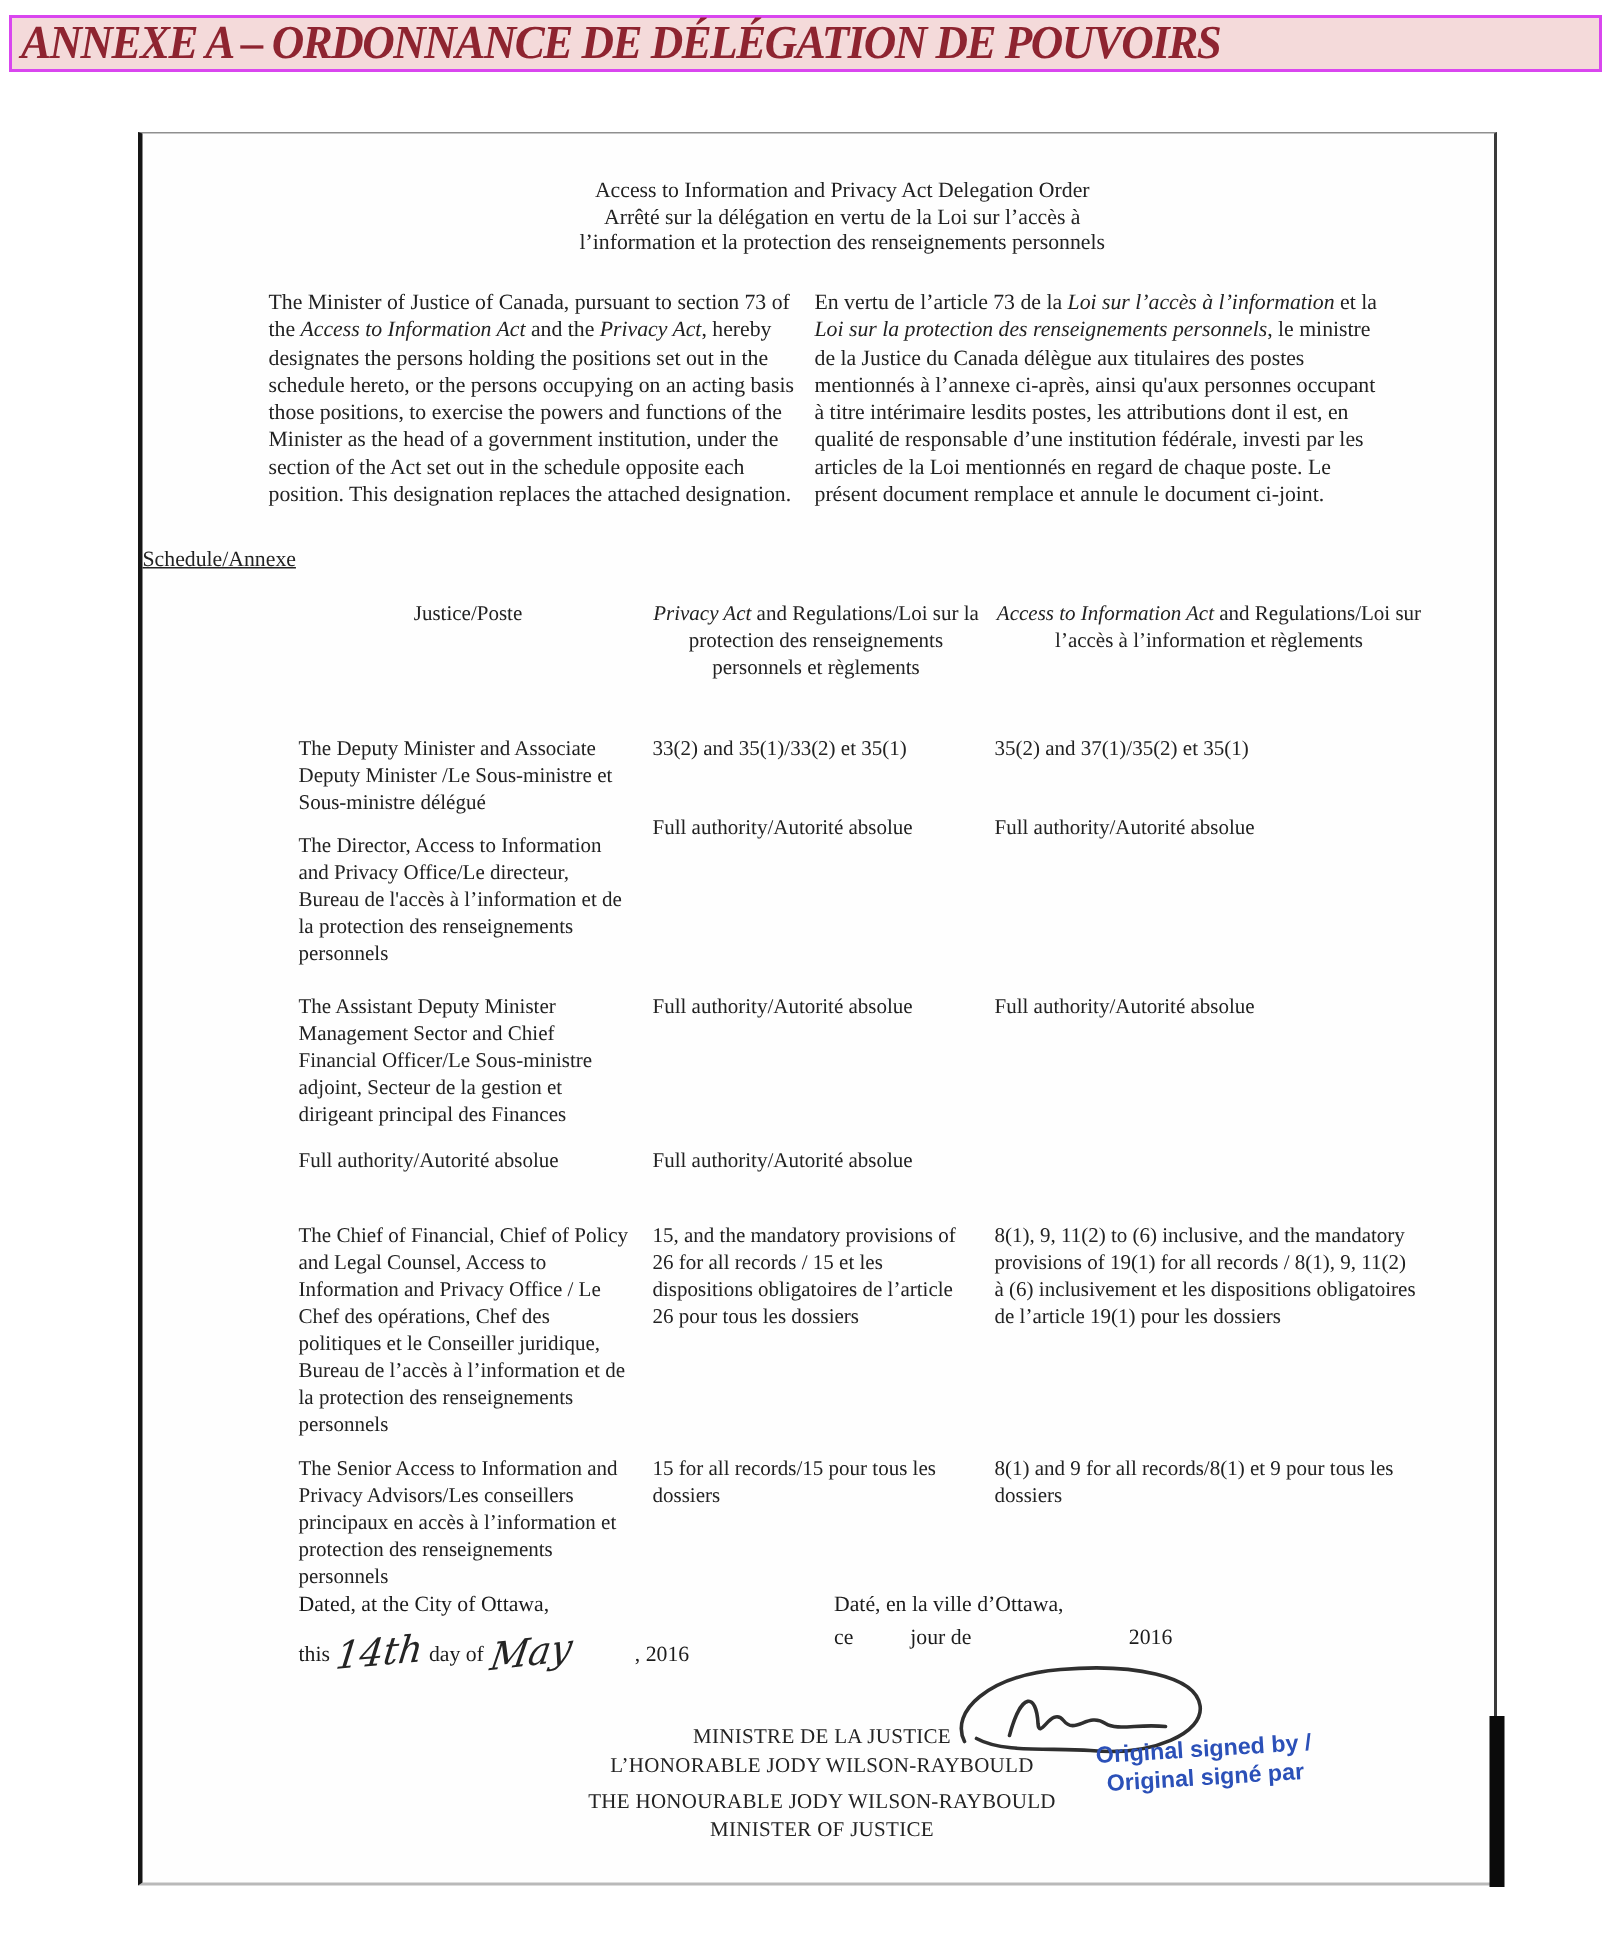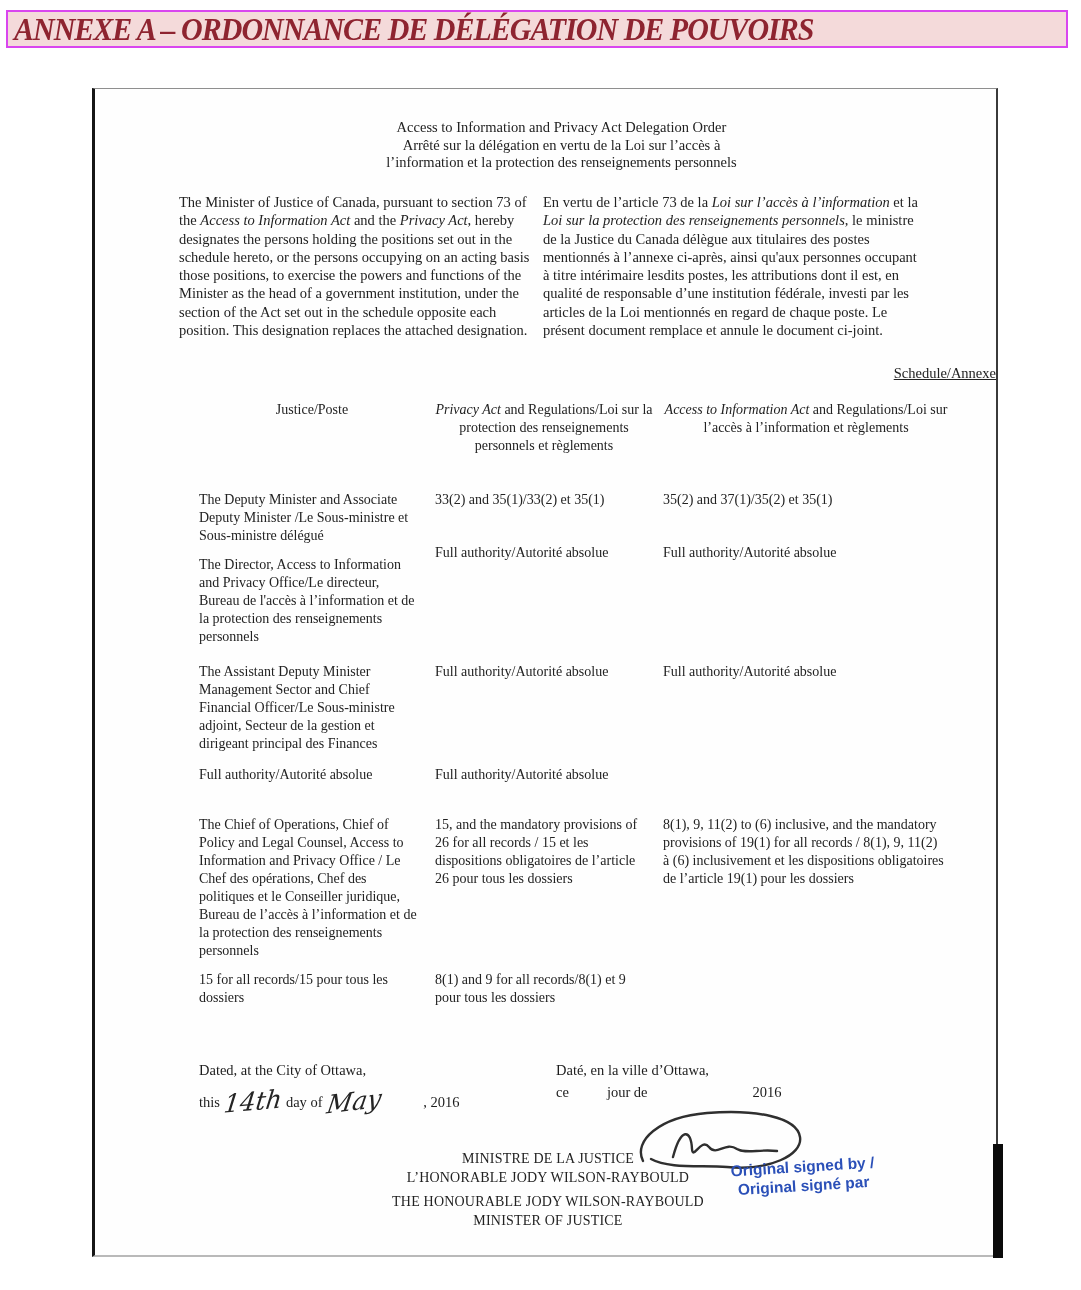--- a/index.html
+++ b/index.html
@@ -46,21 +46,21 @@
     position:absolute; top:104px; left:84px; width:352px;
     font-size:14.5px; line-height:18.3px; text-align:left; color:#222;
   }
   .intro-fr {
     position:absolute; top:104px; left:448px; width:378px;
     font-size:14.5px; line-height:18.3px; text-align:left; color:#222;
   }
   .italic { font-style:italic; }
   .schedule-heading {
     position:absolute; top:276px; left:0; width:100%;
-    text-align:right; font-size:14.5px; color:#222;
+    text-align:left; font-size:14.5px; color:#222;
     text-decoration:underline;
   }
   .tbl-row {
     position:absolute; left:104px; width:760px;
     display:grid; grid-template-columns:236px 228px 296px;
     font-size:14px; line-height:18px; color:#222;
   }
   .tbl-head { top:312px; }
   .cell { padding-right:12px; }
   .cell-pos { padding-right:14px; }
@@ -148,26 +148,27 @@
     <div class="cell">Full authority/Autorité absolue</div>
     <div class="cell">Full authority/Autorité absolue</div>
   </div>
 
   <div class="tbl-row row-4">
     <div class="cell">Full authority/Autorité absolue</div>
     <div class="cell">Full authority/Autorité absolue</div>
   </div>
 
   <div class="tbl-row row-5">
-    <div class="cell cell-pos">The Chief of Operations, Chief of Policy and Legal Counsel, Access to Information and Privacy Office / Le Chef des opérations, Chef des politiques et le Conseiller juridique, Bureau de l’accès à l’information et de la protection des renseignements personnels</div>
+    <div class="cell cell-pos">The Chief of Financial, Chief of Policy and Legal Counsel, Access to Information and Privacy Office / Le Chef des opérations, Chef des politiques et le Conseiller juridique, Bureau de l’accès à l’information et de la protection des renseignements personnels</div>
     <div class="cell">15, and the mandatory provisions of 26 for all records / 15 et les dispositions obligatoires de l’article 26 pour tous les dossiers</div>
     <div class="cell">8(1), 9, 11(2) to (6) inclusive, and the mandatory provisions of 19(1) for all records / 8(1), 9, 11(2) à (6) inclusivement et les dispositions obligatoires de l’article 19(1) pour les dossiers</div>
   </div>
 
   <div class="tbl-row row-6">
+    <div class="cell cell-pos">The Senior Access to Information and Privacy Advisors/Les conseillers principaux en accès à l’information et protection des renseignements personnels</div>
     <div class="cell">15 for all records/15 pour tous les dossiers</div>
     <div class="cell">8(1) and 9 for all records/8(1) et 9 pour tous les dossiers</div>
   </div>
 
   <div class="dated-en-1">Dated, at the City of Ottawa,</div>
   <div class="dated-en-2">
     <span>this</span><span class="handwriting">14th</span><span>day of</span><span class="handwriting hw-month">May</span><span class="gap-sm"></span><span>, 2016</span>
   </div>
 
   <div class="dated-fr-1">Daté, en la ville d’Ottawa,</div>

